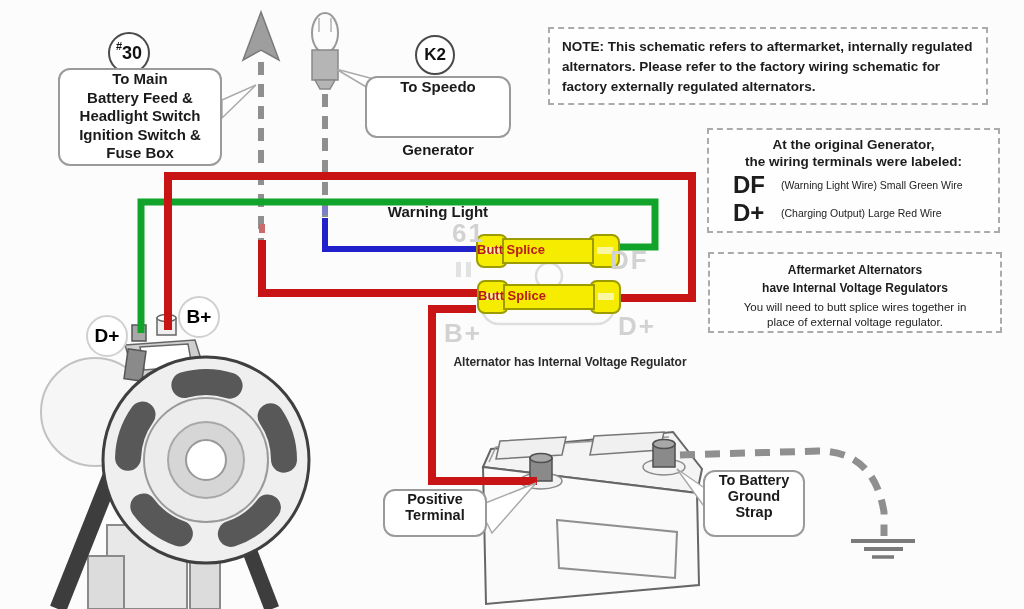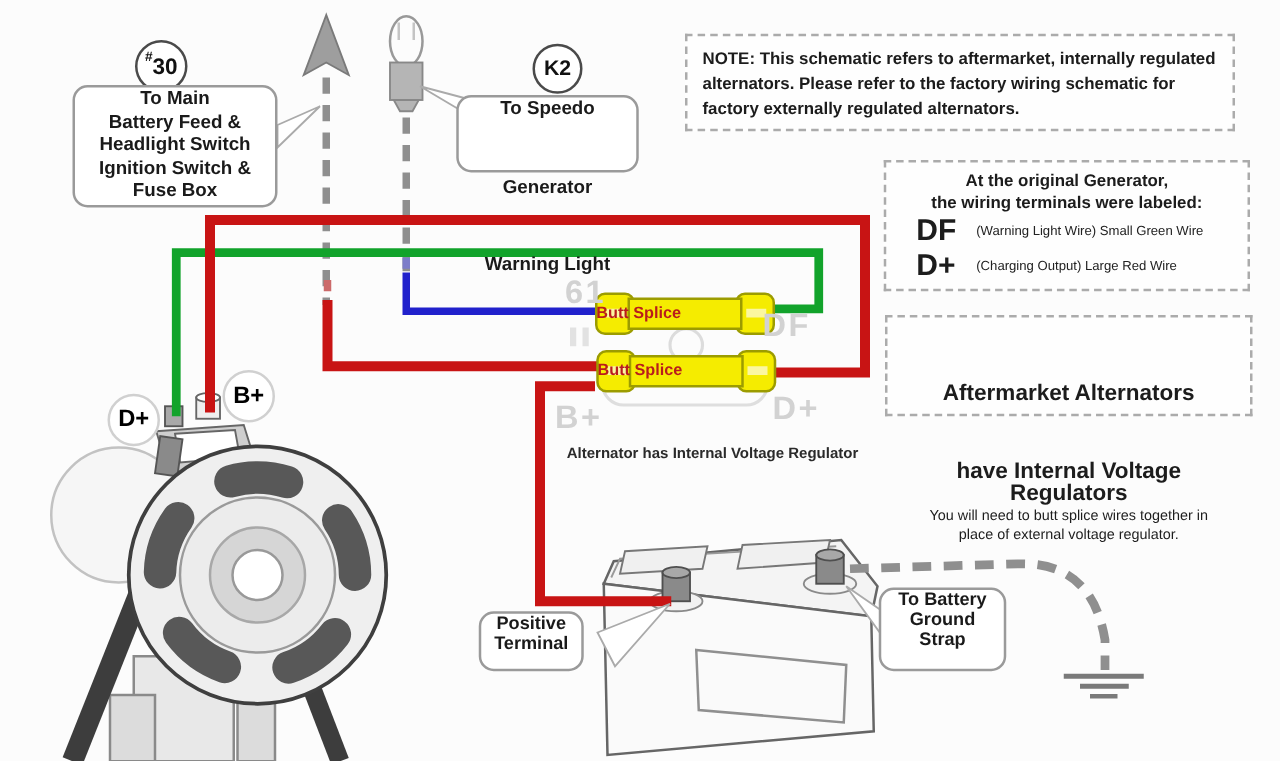--- a/index.html
+++ b/index.html
@@ -27,21 +27,21 @@
     position:absolute;background:#fefefe;border:2px dashed #ababab;color:#1c1c1c;z-index:6;
   }
   #note-box{left:548px;top:27px;width:440px;height:78px;padding:8px 12px;
     font-size:13.5px;font-weight:bold;line-height:20px;text-align:left;}
   #generator-box{left:707px;top:128px;width:293px;height:105px;padding:6px 10px;}
   #generator-box .ghead{font-size:13.5px;font-weight:bold;text-align:center;line-height:17px;}
   #generator-box .trow{display:flex;align-items:center;margin-top:2px;padding-left:14px;}
   #generator-box .term{font-size:24px;font-weight:bold;width:48px;line-height:26px;}
   #generator-box .tdesc{font-size:10.5px;color:#222;}
   #aftermarket-box{left:708px;top:252px;width:294px;height:81px;padding:7px 8px;text-align:center;}
-  #aftermarket-box .ahead{font-size:18px;font-weight:bold;line-height:18px;margin-top:44px;}
+  #aftermarket-box .ahead{font-size:12px;font-weight:bold;line-height:18px;}
   #aftermarket-box .abody{font-size:11.5px;line-height:15px;margin-top:3px;}
   .ghost{position:absolute;font-weight:bold;color:var(--ghost);z-index:3;letter-spacing:2px;}
   .splice-label{position:absolute;width:142px;text-align:left;font-size:13px;font-weight:bold;
     color:#b91c1c;z-index:5;}
   .term-circle{position:absolute;width:42px;height:42px;border:2px solid #d0d0d0;border-radius:50%;
     background:#fff;color:#000;font-size:19px;font-weight:bold;display:flex;align-items:center;
     justify-content:center;z-index:6;}
   #alt-caption{left:430px;top:355px;width:280px;text-align:center;font-size:12px;font-weight:600;
     color:#2a2a2a;z-index:5;}
 </style>
@@ -155,21 +155,21 @@
       <span>30</span>
   </div>
   <div class="bubble" style="left:58px;top:68px;width:164px;height:98px;">
     <div class="ln">To Main</div>
     <div class="ln">Battery Feed &amp;</div>
     <div class="ln">Headlight Switch</div>
     <div class="ln">Ignition Switch &amp;</div>
     <div class="ln">Fuse Box</div>
   </div>
 
-  <div class="badge" style="left:426px;top:35px;width:40px;height:40px;font-size:17px;">
+  <div class="badge" style="left:415px;top:35px;width:40px;height:40px;font-size:17px;">
     <span>K2</span>
   </div>
   <div class="bubble" style="left:365px;top:76px;width:146px;height:62px;gap:44px;">
     <div class="ln">To Speedo</div>
     <div class="ln">Generator</div>
     <div class="ln">Warning Light</div>
   </div>
 
   <div id="note-box" class="dashedbox">
     <span>NOTE: This schematic refers to aftermarket, internally regulated alternators.  Please refer to the factory wiring schematic for factory externally regulated alternators.</span>
@@ -203,21 +203,21 @@
   <div class="ghost" style="left:618px;top:311px;font-size:26px;">D+</div>
 
   <div class="splice-label" style="left:477px;top:242px;">Butt Splice</div>
   <div class="splice-label" style="left:478px;top:288px;">Butt Splice</div>
 
   <div class="term-circle" style="left:86px;top:315px;">D+</div>
   <div class="term-circle" style="left:178px;top:296px;">B+</div>
 
   <div id="alt-caption" class="abs">Alternator has Internal Voltage Regulator</div>
 
-  <div class="bubble small" style="left:383px;top:489px;width:84px;height:48px;">
+  <div class="bubble small" style="left:383px;top:489px;width:104px;height:48px;">
     <div class="ln">Positive</div>
     <div class="ln">Terminal</div>
   </div>
   <div class="bubble small" style="left:703px;top:470px;width:102px;height:67px;">
     <div class="ln">To Battery</div>
     <div class="ln">Ground</div>
     <div class="ln">Strap</div>
   </div>
 
 </div>

